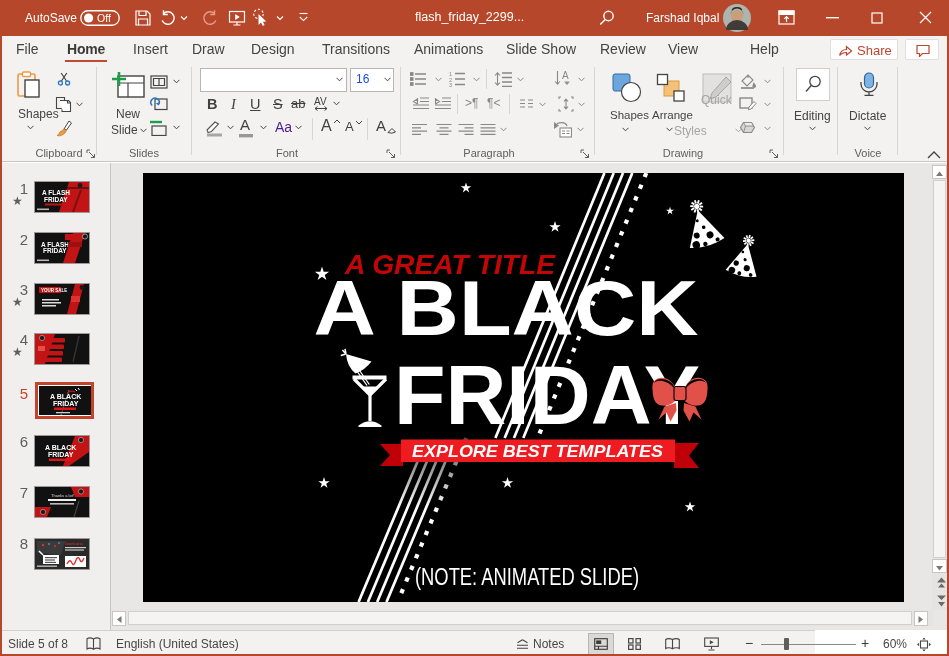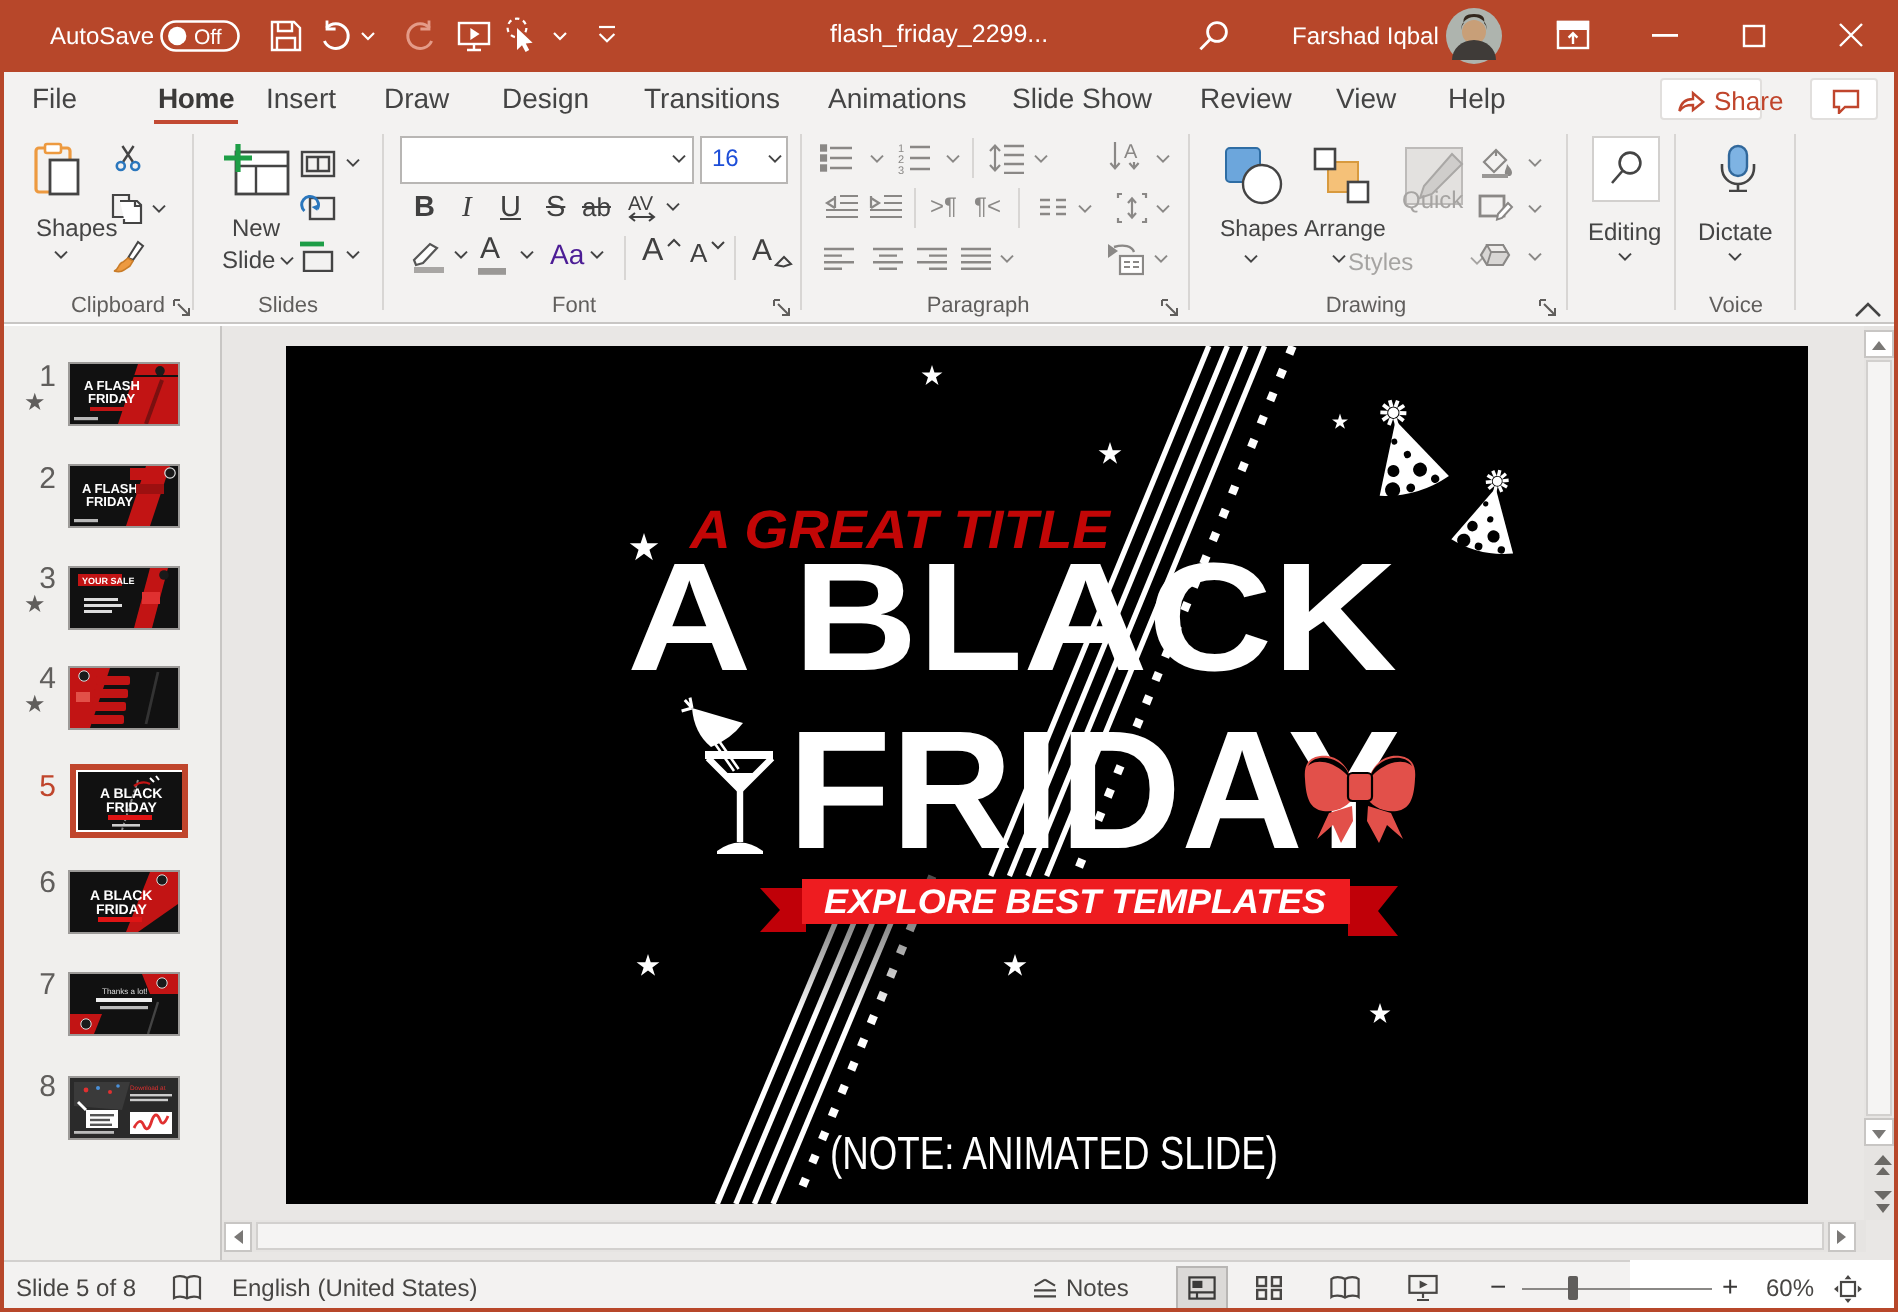--- a/index.html
+++ b/index.html
@@ -7,21 +7,21 @@
   body { font-family:"Liberation Sans", sans-serif; position:relative; background:#fff; }
   .abs { position:absolute; }
 
   
   #titlebar { position:absolute; left:0; top:0; width:949px; height:36px; background:#B7472A; color:#fff; }
   #titlebar .txt { position:absolute; font-size:12.5px; color:#fff; white-space:nowrap; }
 
   
   #tabrow { position:absolute; left:2px; top:36px; width:945px; height:27px; background:#F3F2F1;padding-left:36px; }
   #tabrow .tab { position:absolute; top:0; height:27px; line-height:26px; font-size:14px; color:#444; }
-  #tabrow .tab.sel { color:#3b3a39; font-weight:bold; letter-spacing:-0.2px;margin-left:12px; }
+  #tabrow .tab.sel { color:#3b3a39; font-weight:bold; letter-spacing:-0.2px; }
   #tabrow .tab.sel:after { content:""; position:absolute; left:-2px; right:-2px; bottom:1px; height:2.5px; background:#C24A33; }
 
   
   #ribbon { position:absolute; left:2px; top:63px; width:945px; height:99px; background:#F3F2F1; border-bottom:1px solid #C8C6C4; }
   .gsep { position:absolute; top:4px; height:88px; width:1px; background:#D8D6D4; }
   .glabel { position:absolute; top:84px; font-size:11px; color:#605E5C; width:120px; text-align:center; }
   .launcher { position:absolute; top:86px; width:10px; height:10px; }
   .ricon { position:absolute; }
   .rtext { position:absolute; font-size:12px; color:#444; white-space:nowrap; }
   .gray { color:#A6A4A2; }
@@ -117,22 +117,22 @@
   <span class="tab" style="left:14px">File</span>
   <span class="tab sel" style="left:65px">Home</span>
   <span class="tab" style="left:131px">Insert</span>
   <span class="tab" style="left:190px">Draw</span>
   <span class="tab" style="left:249px">Design</span>
   <span class="tab" style="left:320px">Transitions</span>
   <span class="tab" style="left:412px">Animations</span>
   <span class="tab" style="left:504px">Slide Show</span>
   <span class="tab" style="left:598px">Review</span>
   <span class="tab" style="left:666px">View</span>
-  <span class="tab" style="left:722px">Help</span>
-  <div class="abs" style="left:828px;top:3px;width:51px;height:21px;background:#fff;border:1px solid #E1DFDD;border-radius:2px">
+  <span class="tab" style="left:748px">Help</span>
+  <div class="abs" style="left:828px;top:3px;width:68px;height:21px;background:#fff;border:1px solid #E1DFDD;border-radius:2px">
     <svg class="abs" style="left:7px;top:3.5px" width="15" height="14" viewBox="0 0 15 14" fill="none" stroke="#C0452C" stroke-width="1.2">
       <path d="M8.5 5.5 C4 5.5 2.2 8.5 1.7 11.5 C3.5 9.2 5 8.5 8.5 8.5 V11 L13.6 7 L8.5 2.6 Z"></path>
     </svg>
     <span class="abs" style="left:26px;top:2.5px;font-size:13px;color:#C0452C">Share</span>
   </div>
   <div class="abs" style="left:903px;top:3px;width:34px;height:21px;background:#fff;border:1px solid #E1DFDD;border-radius:2px">
     <svg class="abs" style="left:10px;top:4px" width="14" height="13" viewBox="0 0 14 13" fill="none" stroke="#C0452C" stroke-width="1.2">
       <path d="M1 1.5 h12 v8 h-6.5 l-3 3 v-3 H1 z"></path>
     </svg>
   </div>

